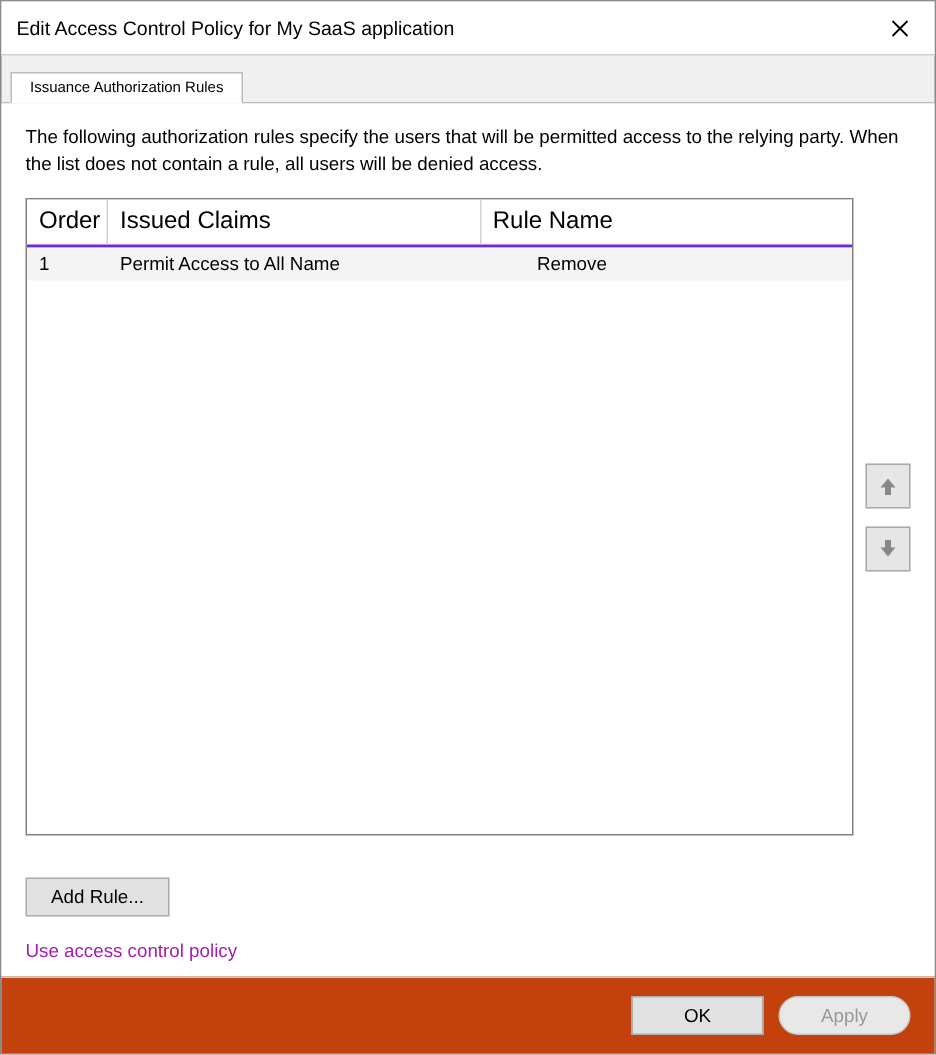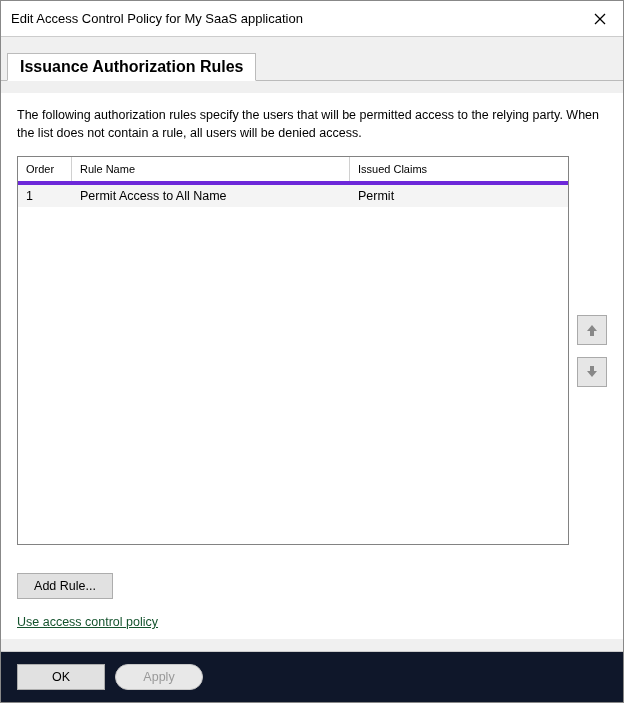--- a/index.html
+++ b/index.html
@@ -3,21 +3,20 @@
 <meta charset="utf-8">
 <style>
   * { box-sizing: border-box; font-family: "Segoe UI", Tahoma, sans-serif; }
   body { margin: 0; background: #fff; }
   .window {
     width: 624px; height: 703px;
     border: 1px solid #888;
     background: #f0f0f0;
     display: flex; flex-direction: column;
     position: relative;
-    gap: 12px;
   }
   .titlebar {
     height: 36px;
     background: #fff;
     border-bottom: 1px solid #ccc;
     display: flex; align-items: center;
     padding-left: 10px;
   }
   .titlebar-title { font-size: 13px; color: #000; flex: 1; }
   .close-btn {
@@ -33,46 +32,45 @@
     align-items: flex-end;
     border-bottom: 1px solid #bbb;
     margin-top: 4px;
   }
   .tab {
     background: #fff;
     border: 1px solid #bbb;
     border-bottom: 1px solid #fff;
     margin-bottom: -1px;
     padding: 4px 12px;
-    font-size: 16px;
+    font-size: 10px;
     position: relative;
     cursor: pointer;
-    font-weight: bold;
   }
   .content {
     flex: 1;
     background: #fff;
     padding: 14px 16px 10px 16px;
     display: flex; flex-direction: column;
     border-top: none;
   }
   .desc { font-size: 12.5px; color: #000; line-height: 1.4; margin-bottom: 14px; }
   .body-area { flex:1; display:flex; gap:8px; }
   .table-wrap {
     flex: 1;
     border: 1px solid #828282;
     background: #fff;
     display: flex; flex-direction: column;
     overflow: hidden;
   }
   .table-header {
     display: flex;
-    border-bottom: 4px solid #6d28d9;
+    border-bottom: 2px solid #6d28d9;
     background: #fff;
-    font-size: 11px;
+    font-size: 16px;
   }
   .th {
     padding: 6px 8px;
     border-right: 1px solid #d0d0d0;
   }
   .th:last-child { border-right: none; flex: 1; }
   .col-order { width: 54px; }
   .col-name { width: 278px; }
   .col-claims { flex: 1; }
   .table-body { flex: 1; overflow: auto; }
@@ -98,31 +96,30 @@
   .btn {
     min-width: 96px;
     padding: 5px 14px;
     background: #e1e1e1;
     border: 1px solid #adadad;
     font-size: 12.5px;
     cursor: pointer;
     text-align: center;
   }
   .link {
-    color: #14532d;
+    color: #a21caf;
     font-size: 12.5px;
     margin-top: 16px;
     cursor: pointer;
-    text-decoration: underline;
   }
   .footer {
     border-top: 1px solid #ccc;
-    background: #0f172a;
+    background: #c2410c;
     padding: 12px 16px;
-    display: flex; gap: 10px;
+    display: flex; justify-content: flex-end; gap: 10px;
   }
   .footer .btn { min-width: 88px; }
   .btn.disabled { color: #999; background:#e8e8e8; border-color:#c8c8c8; cursor:default;border-radius:13px; }
 </style>
 </head>
 <body>
 
 <div class="window">
 
   <div class="titlebar">
@@ -141,28 +138,28 @@
     </div>
   </div>
 
   <div class="content">
     <div class="desc">The following authorization rules specify the users that will be permitted access to the relying party. When the list does not contain a rule, all users will be denied access.</div>
 
     <div class="body-area">
       <div class="table-wrap">
         <div class="table-header">
           <div class="th col-order">Order</div>
+          <div class="th col-claims">Issued Claims</div>
           <div class="th col-name">Rule Name</div>
-          <div class="th col-claims">Issued Claims</div>
         </div>
         <div class="table-body">
           <div class="row">
             <div class="td col-order">1</div>
             <div class="td col-name">Permit Access to All Name</div>
-            <div class="td col-claims">Permit</div>
+            <div class="td col-claims">Remove</div>
           </div>
         </div>
       </div>
 
       <div class="side-buttons">
         <div class="arrow-btn">
           <svg viewBox="0 0 14 14">
               <path d="M7 2 L12 8 L9 8 L9 13 L5 13 L5 8 L2 8 Z"></path>
             </svg>
         </div>

